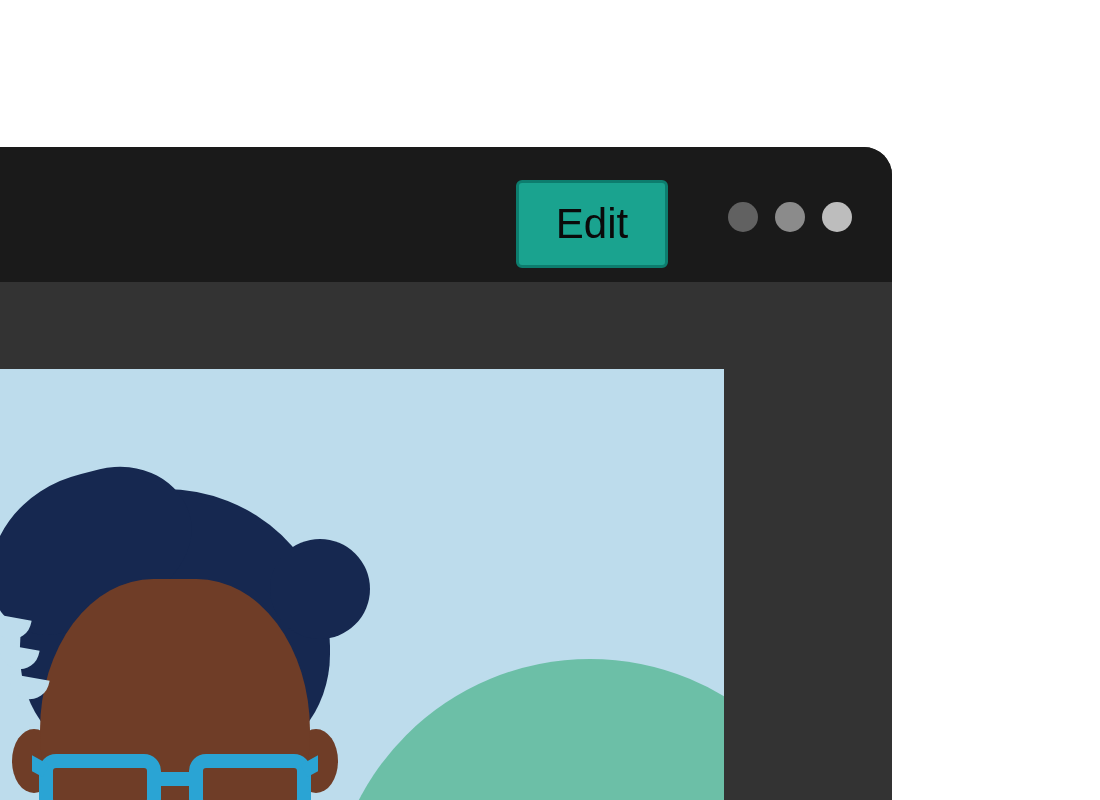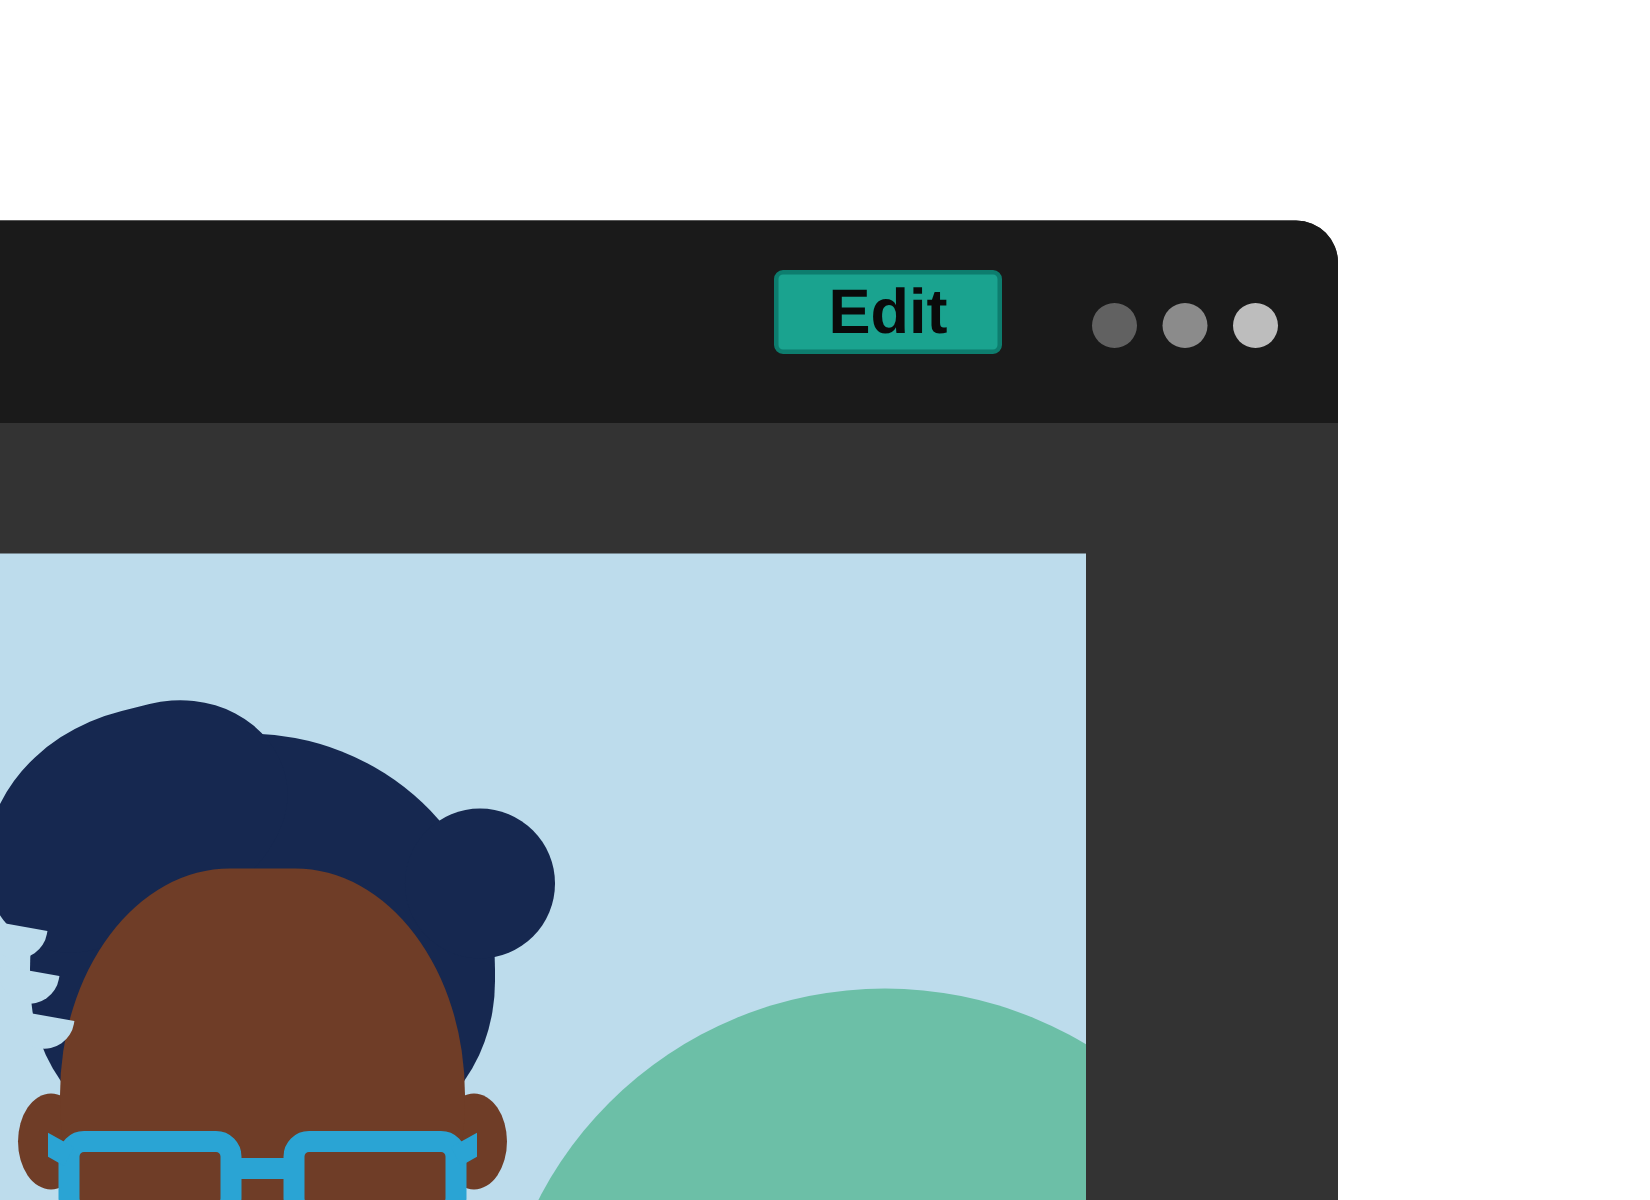--- a/index.html
+++ b/index.html
@@ -22,27 +22,27 @@
     background: #1a1a1a;
     border-top-left-radius: 28px;
     border-top-right-radius: 28px;
   }
 
   .edit-btn {
     position: absolute;
     top: 33px;
     left: 1016px;
     width: 152px;
-    height: 56px;
+    height: 88px;
     background: #1aa38f;
     border: 3px solid #0d7d6e;
     border-radius: 6px;
     color: #0a0a0a;
     font-size: 42px;
-    font-weight: 700;
+    font-weight: 400;
     font-family: Arial, Helvetica, sans-serif;
     display: flex;
     align-items: center;
     justify-content: center;
     cursor: pointer;
   }
 
   .traffic-dot {
     position: absolute;
     width: 30px; height: 30px;

